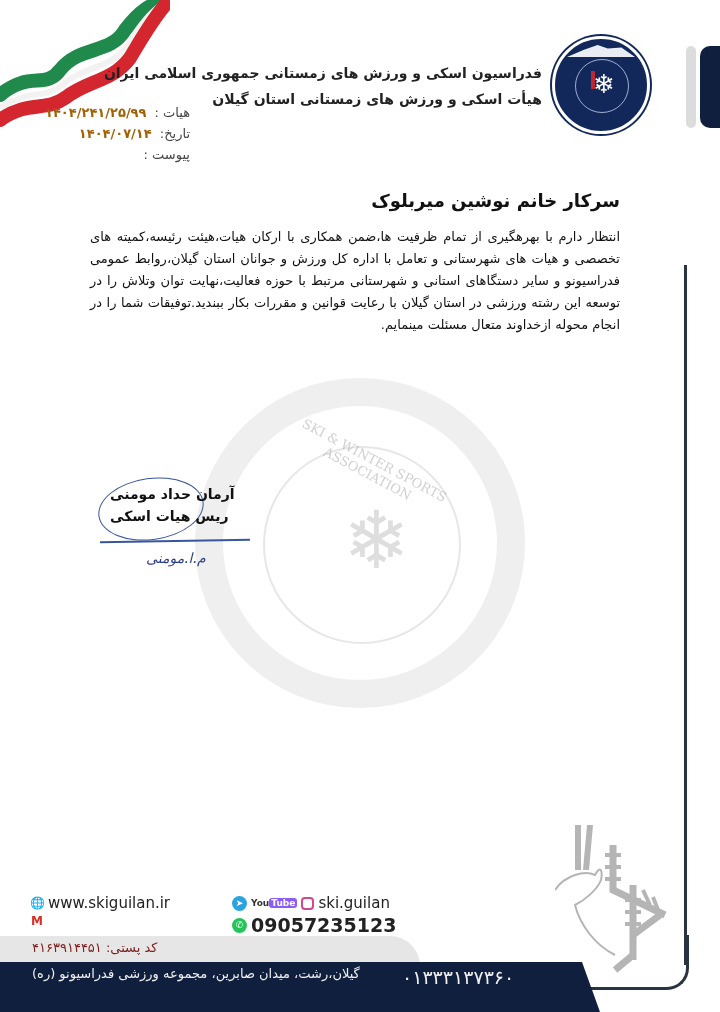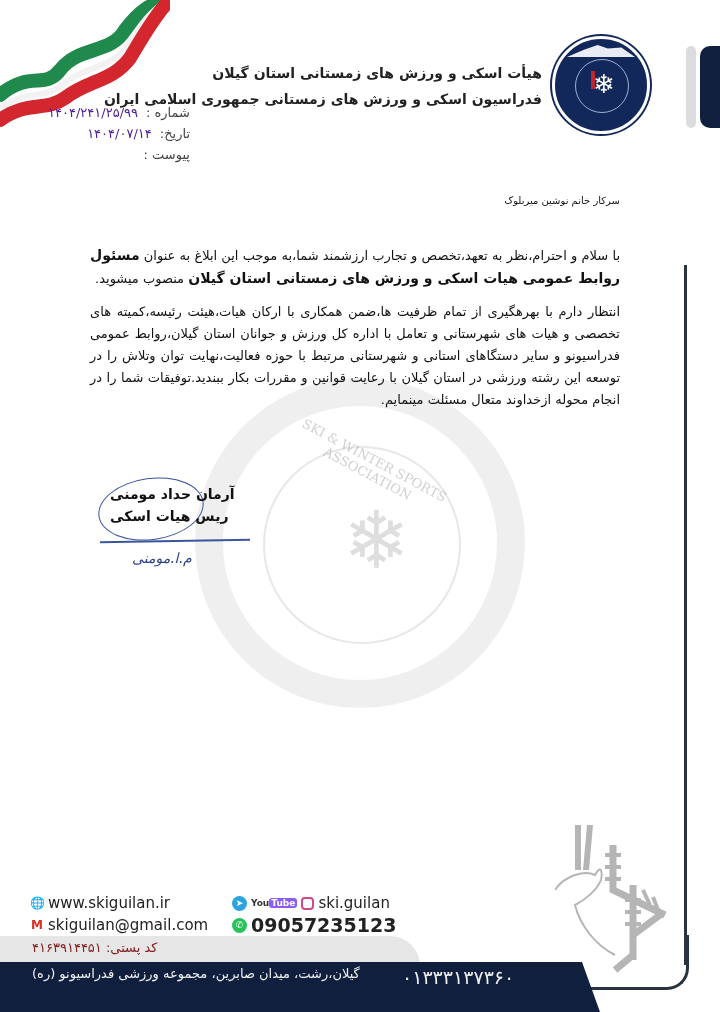--- a/index.html
+++ b/index.html
@@ -17,36 +17,36 @@
   .logo-inner { position:absolute; left:20px; top:20px; width:52px; height:52px; border-radius:50%; border:1px solid #9fb0d0; }
   .logo-mtn { position:absolute; left:12px; top:6px; width:68px; height:12px; background:#e9ecf2; clip-path:polygon(0 100%,25% 40%,45% 0,60% 30%,80% 20%,100% 100%); }
   .logo-flake { position:absolute; left:38px; top:30px; color:#fff; font-size:26px; line-height:30px; }
   .logo-red { position:absolute; left:36px; top:32px; width:4px; height:18px; background:#c0262d; }
   
   .hdr { right:178px; top:60px; text-align:right; direction:rtl; font-weight:bold; font-size:14px; line-height:26px; color:#222; }
   
   .meta { left:60px; top:102px; direction:rtl; font-size:13px; line-height:21px; color:#333; text-align:right; width:130px; }
   .meta-row { display:flex; justify-content:flex-start; gap:8px; white-space:nowrap; }
   .meta-label { color:#444; }
-  .meta-val { font-weight:normal; color:#4c1d95;text-align:right; }
+  .meta-val { font-weight:bold; color:#a16207;text-align:right; }
   
   .content { left:90px; top:190px; width:530px; direction:rtl; text-align:justify; font-size:13px; line-height:22px; color:#111; z-index:2; }
-  .salute { font-weight:normal; font-size:10px; margin-bottom:32px; }
+  .salute { font-weight:bold; font-size:18px; margin-bottom:14px; }
   .para { margin-bottom:11px; }
   .bold { font-weight:bold; font-size:14px; }
   
   .watermark { left:195px; top:378px; width:330px; height:330px; border-radius:50%; border:28px solid rgba(180,180,180,0.22); box-sizing:border-box; z-index:1; }
   .wm-inner { position:absolute; left:40px; top:40px; width:194px; height:194px; border-radius:50%; border:2px solid rgba(170,170,170,0.28); }
   .wm-text-top { position:absolute; left:48px; top:46px; width:200px; text-align:center; font-family:"DejaVu Serif", serif; font-size:13px; color:rgba(150,150,150,0.45); transform:rotate(28deg); }
   .wm-flake { position:absolute; left:120px; top:95px; font-size:80px; color:rgba(160,160,160,0.35); line-height:80px; }
   
   .sig { left:110px; top:483px; direction:rtl; text-align:left; font-weight:bold; font-size:14px; line-height:22px; z-index:3; }
   .sig-oval { left:98px; top:478px; width:104px; height:60px; border:1.5px solid #3a55a0; border-radius:50%; transform:rotate(-8deg); z-index:3; }
   .sig-stroke { left:100px; top:540px; width:150px; height:2px; background:#3a55a0; transform:rotate(-1deg); z-index:3; }
-  .sig-scribble { left:132px; top:550px; font-family:"DejaVu Serif", serif; font-style:italic; font-size:14px; color:#2a3f8a; z-index:3; }
+  .sig-scribble { left:146px; top:550px; font-family:"DejaVu Serif", serif; font-style:italic; font-size:14px; color:#2a3f8a; z-index:3; }
   
   .emblem { left:555px; top:815px; width:120px; height:160px; }
   
   .contact { left:30px; top:892px; font-size:15px; line-height:22px; color:#222; }
   .contact-row { display:flex; align-items:center; gap:4px; }
   .c-icon { display:inline-block; width:14px; height:14px; text-align:center; font-size:12px; line-height:14px; }
   .contact-right { left:232px; top:892px; font-size:15px; line-height:22px; color:#222; }
   .tg { width:15px; height:15px; border-radius:50%; background:#2aa3de; color:#fff; font-size:9px; line-height:15px; text-align:center; display:inline-block; }
   .yt { display:inline-block; font-size:9px; font-weight:bold; color:#333; }
   .yt b { background:#8b5cf6; color:#fff; padding:0 2px; border-radius:3px; }
@@ -75,49 +75,46 @@
 <div class="abs frame-corner"></div>
 
 <div class="abs logo">
   <div class="logo-mtn"></div>
   <div class="logo-inner"></div>
   <div class="logo-red"></div>
   <div class="logo-flake">❄</div>
 </div>
 
 <div class="abs hdr">
+  <div>فدراسیون اسکی و ورزش های زمستانی جمهوری اسلامی ایران</div>
   <div>هیأت اسکی و ورزش های زمستانی استان گیلان</div>
-  <div>فدراسیون اسکی و ورزش های زمستانی جمهوری اسلامی ایران</div>
 </div>
 
 <div class="abs meta">
   <div class="meta-row">
-    <span class="meta-label">شماره :</span>
+    <span class="meta-label">هیات :</span>
     <span class="meta-val">۱۴۰۴/۲۴۱/۲۵/۹۹</span>
   </div>
   <div class="meta-row">
     <span class="meta-label">تاریخ:</span>
     <span class="meta-val">۱۴۰۴/۰۷/۱۴</span>
   </div>
   <div class="meta-row">
     <span class="meta-label">پیوست :</span>
   </div>
 </div>
 
 <div class="abs watermark">
   <div class="wm-inner"></div>
   <div class="wm-text-top">SKI &amp; WINTER SPORTS ASSOCIATION</div>
   <div class="wm-flake">❄</div>
 </div>
 
 <div class="abs content">
   <div class="salute">سرکار خانم نوشین میربلوک</div>
-  <div class="para">
-    <span>با سلام و احترام،نظر به تعهد،تخصص و تجارب ارزشمند شما،به موجب این ابلاغ به عنوان </span><span class="bold">مسئول روابط عمومی هیات اسکی و ورزش های زمستانی استان گیلان</span><span> منصوب میشوید.</span>
-  </div>
   <div class="para">انتظار دارم با بهرهگیری از تمام ظرفیت ها،ضمن همکاری با ارکان هیات،هیئت رئیسه،کمیته های تخصصی و هیات های شهرستانی و تعامل با اداره کل ورزش و جوانان استان گیلان،روابط عمومی فدراسیونو و سایر دستگاهای استانی و شهرستانی مرتبط با حوزه فعالیت،نهایت توان وتلاش را در توسعه این رشته ورزشی در استان گیلان با رعایت قوانین و مقررات بکار ببندید.توفیقات شما را در انجام محوله ازخداوند متعال مسئلت مینمایم.</div>
 </div>
 
 <div class="abs sig-oval"></div>
 <div class="abs sig">
   <div>آرمان حداد مومنی</div>
   <div>ریس هیات اسکی</div>
 </div>
 <div class="abs sig-stroke"></div>
 <div class="abs sig-scribble">م.ا.مومنی</div>
@@ -138,21 +135,20 @@
   </g>
 </svg>
 
 <div class="abs contact">
   <div class="contact-row">
     <span class="c-icon">🌐</span>
     <span>www.skiguilan.ir</span>
   </div>
   <div class="contact-row">
     <span class="c-icon" style="color:#d93025;font-weight:bold;">M</span>
-    <span>skiguilan@gmail.com</span>
   </div>
 </div>
 <div class="abs contact-right">
   <div class="contact-row">
     <span class="tg">➤</span>
     <span class="yt"><span>You</span><b>Tube</b></span>
     <span class="ig"></span>
     <span>ski.guilan</span>
   </div>
   <div class="contact-row">

